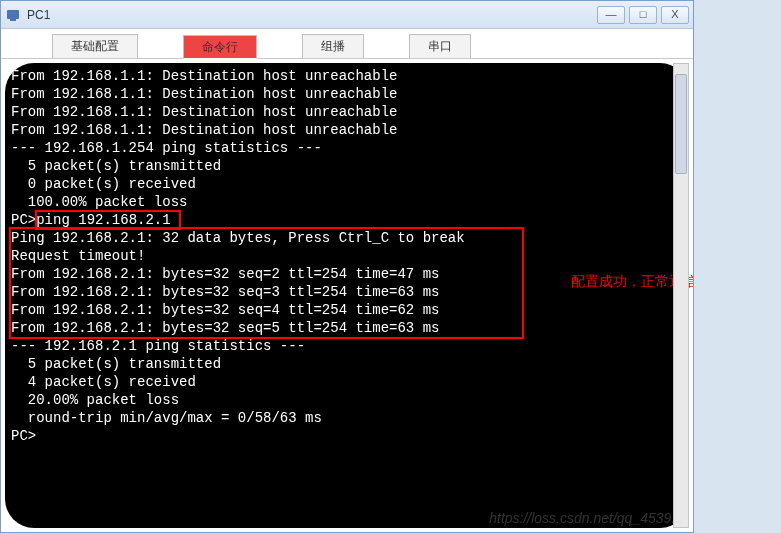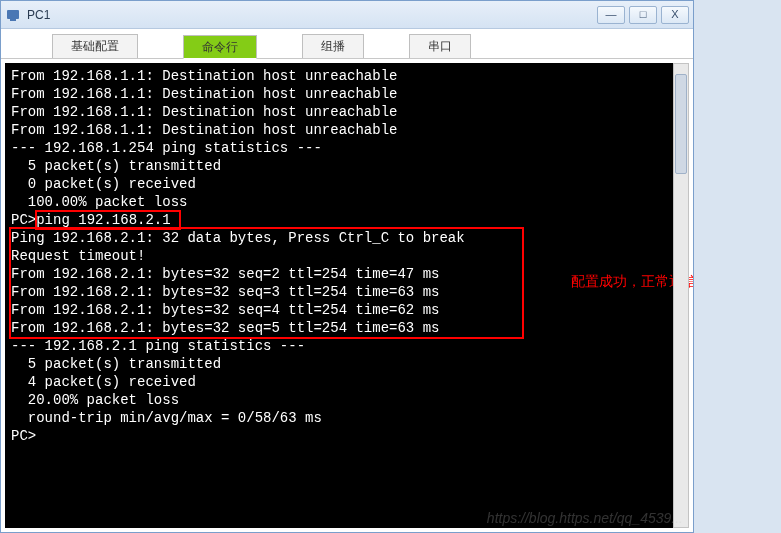--- a/index.html
+++ b/index.html
@@ -6,23 +6,23 @@
   body { font-family: "Microsoft YaHei", Arial, sans-serif; background: #d9e4f1; }
   .window { width: 694px; height: 533px; background: #fff; border: 1px solid #7a9ecb; display: flex; flex-direction: column; }
   .titlebar { height: 28px; background: linear-gradient(#e7eff9, #d5e3f3); display: flex; align-items: center; padding: 0 4px; border-bottom: 1px solid #b6c9e0; }
   .app-icon { width: 16px; height: 16px; margin-right: 6px; display:inline-block; }
   .app-icon svg { width:16px; height:16px; }
   .title-text { font-size: 12px; color: #2a3b52; flex: 1; }
   .title-buttons { display: flex; gap: 4px; }
   .title-btn { width: 28px; height: 18px; border: 1px solid #9ab3d1; background: linear-gradient(#f5f9fd,#dce8f5); border-radius: 2px; font-size: 11px; line-height: 14px; text-align: center; color: #3a506e; cursor: pointer; }
   .tabbar { height: 30px; display: flex; align-items: flex-end; padding: 0 8px; background: #fff; border-bottom: 1px solid #c8c8c8; gap: 2px; padding-top:4px;}
   .tab { height: 24px; padding: 0 18px; font-size: 12px; border: 1px solid #bfbfbf; border-bottom: none; background: #f3f3f3; color: #333; display:flex; align-items:center; cursor:pointer;margin-left:43px; }
-  .tab.active { background: #84cc16; border-bottom: 1px solid #fff; position: relative; top:1px; }
+  .tab.active { background: #ef4444; border-bottom: 1px solid #fff; position: relative; top:1px; }
   .terminal-wrap { flex: 1; padding: 4px; background: #fff; position:relative; overflow:hidden;}
-  .terminal { width: 100%; height: 100%; background: #000; color: #fff; font-family: "Courier New", monospace; font-size: 14px; line-height: 18px; padding: 4px 6px; overflow-y: auto; white-space: pre; position:relative;}
+  .terminal { width: 100%; height: 100%; background: #000; color: #fff; font-family: "Courier New", monospace; font-size: 14px; line-height: 18px; padding: 4px 6px; overflow-y: auto; white-space: pre; position:relative;border-radius:29px;}
   .scrollbar-stub { position:absolute; right:4px; top:4px; bottom:4px; width:16px; background:#e9e9e9; border:1px solid #c3c3c3;}
   .scrollbar-thumb { position:absolute; left:1px; right:1px; top:10px; height:100px; background:#cfd8e4; border:1px solid #9fb1c8; border-radius:2px;}
   .annotation { position:absolute; color:#ff0000; font-family:"Microsoft YaHei",sans-serif; font-size:14px; white-space:nowrap; }
   .annot-box1 { position:absolute; border:2px solid #ff0000; }
   .watermark { position:absolute; right:10px; bottom:6px; color:rgba(200,200,200,0.25); font-size:14px; font-style:italic; pointer-events:none;}
 </style>
 </head>
 <body>
 
 <div class="window">
@@ -49,15 +49,15 @@
   </div>
 
   <div class="terminal-wrap">
     <div class="terminal" id="term"><div class="tl">From 192.168.1.1: Destination host unreachable</div><div class="tl">From 192.168.1.1: Destination host unreachable</div><div class="tl">From 192.168.1.1: Destination host unreachable</div><div class="tl">From 192.168.1.1: Destination host unreachable</div><div class="tl"></div><div class="tl">--- 192.168.1.254 ping statistics ---</div><div class="tl">  5 packet(s) transmitted</div><div class="tl">  0 packet(s) received</div><div class="tl">  100.00% packet loss</div><div class="tl"></div><div class="tl" id="cmdline">PC&gt;<span id="cmdspan">ping 192.168.2.1</span></div><div class="tl"></div><div id="pingblock"><div class="tl">Ping 192.168.2.1: 32 data bytes, Press Ctrl_C to break</div><div class="tl">Request timeout!</div><div class="tl">From 192.168.2.1: bytes=32 seq=2 ttl=254 time=47 ms</div><div class="tl">From 192.168.2.1: bytes=32 seq=3 ttl=254 time=63 ms</div><div class="tl">From 192.168.2.1: bytes=32 seq=4 ttl=254 time=62 ms</div><div class="tl">From 192.168.2.1: bytes=32 seq=5 ttl=254 time=63 ms</div></div><div class="tl"></div><div class="tl">--- 192.168.2.1 ping statistics ---</div><div class="tl">  5 packet(s) transmitted</div><div class="tl">  4 packet(s) received</div><div class="tl">  20.00% packet loss</div><div class="tl">  round-trip min/avg/max = 0/58/63 ms</div><div class="tl"></div><div class="tl">PC&gt;</div></div>
     <div class="annot-box1" id="box-cmd" style="left: 34px; top: 151px; width: 145.641px; height: 20px;"></div>
     <div class="annot-box1" id="box-ping" style="left: 8px; top: 168px; width: 515px; height: 112px;"></div>
     <div class="annotation" id="annot-text" style="left: 570px; top: 214px;">配置成功，正常通信~</div>
     <div class="scrollbar-stub">
       <div class="scrollbar-thumb"></div>
     </div>
-    <div class="watermark">https://blog.https.net/qq_4539...</div>
+    <div class="watermark">https://loss.csdn.net/qq_4539...</div>
   </div>
 </div>
 
 </body></html>

